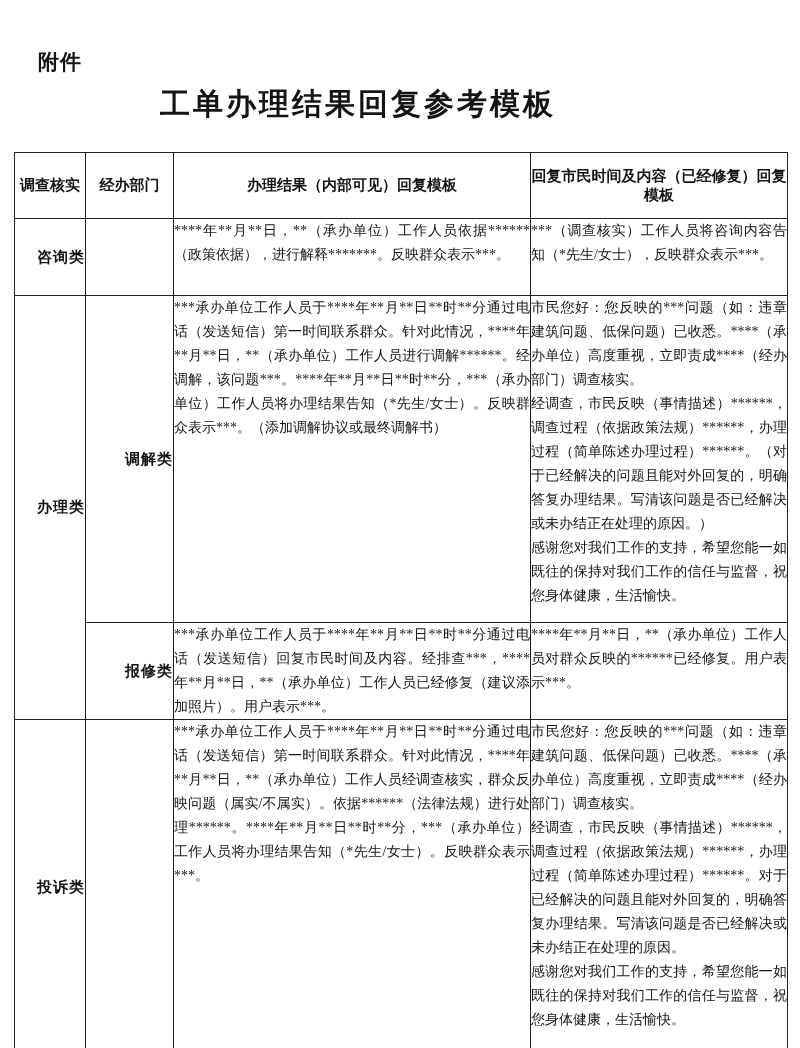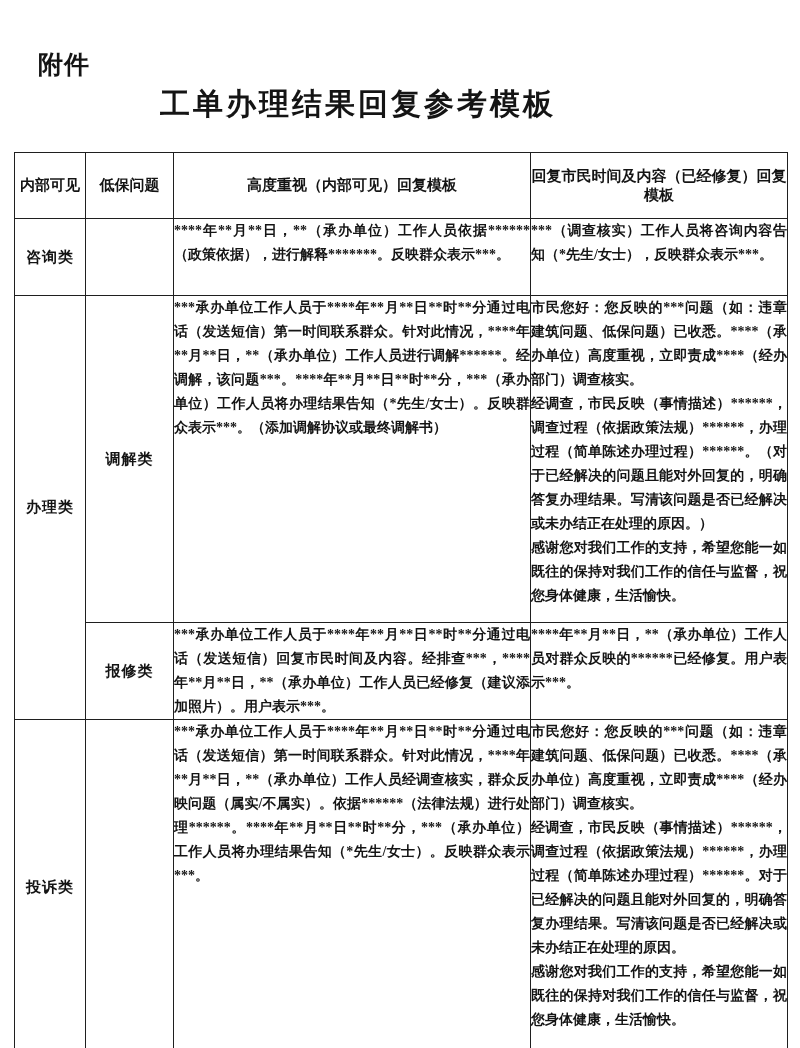--- a/index.html
+++ b/index.html
@@ -4,44 +4,44 @@
 <style>
   html,body { margin:0; padding:0; }
   body {
     width:800px; height:1048px; position:relative;
     background:#ffffff; color:#141414;
     font-family:"Liberation Serif","DejaVu Serif",serif;
     overflow:hidden;
   }
   .attachment {
     position:absolute; left:38px; top:48px;
-    font-size:25px; font-weight:700; letter-spacing:1px;
+    font-size:21px; font-weight:700; letter-spacing:1px;
   }
   .title {
     position:absolute; left:0; width:716px; top:84px;
     text-align:center; font-size:30px; font-weight:700; letter-spacing:3px;
   }
   table.doc {
     position:absolute; left:14px; top:152px;
     width:773px; border-collapse:collapse; table-layout:fixed;
   }
   .doc th, .doc td {
     border:1.5px solid #1f1f1f;
     padding:0; overflow:hidden;
   }
   .hdr {
     font-size:15px; font-weight:700; text-align:center;
     vertical-align:middle; padding:4px 3px;
   }
   .cat {
-    font-size:15px; font-weight:700; text-align:center;
+    font-size:15px; font-weight:700; text-align:right;
     vertical-align:middle; letter-spacing:1px;
   }
   .tpl {
-    font-size:14px; font-weight:700; line-height:24px;
+    font-size:14px; font-weight:400; line-height:24px;
     vertical-align:top; text-align:justify;
     padding:8px 7px 4px 7px;
     white-space:pre-line;
   }
   .tpl-short { padding-top:12px; }
 </style>
 </head>
 <body>
 
 <div class="attachment">附件</div>
@@ -51,23 +51,23 @@
 <table class="doc">
   <colgroup>
     <col style="width:71px">
     <col style="width:88px">
     <col style="width:357px">
     <col style="width:257px">
   </colgroup>
 
   <tbody>
       <tr style="height:66px">
-    <th class="hdr">内部可见</th>
-    <th class="hdr">低保问题</th>
-    <th class="hdr">高度重视（内部可见）回复模板</th>
+    <th class="hdr">调查核实</th>
+    <th class="hdr">经办部门</th>
+    <th class="hdr">办理结果（内部可见）回复模板</th>
     <th class="hdr">回复市民时间及内容（已经修复）回复模板</th>
   </tr>
 
   <tr style="height:77px">
     <td class="cat">咨询类</td>
     <td class="cat"></td>
     <td class="tpl tpl-short">****年**月**日，**（承办单位）工作人员依据******（政策依据），进行解释*******。反映群众表示***。</td>
     <td class="tpl tpl-short">***（调查核实）工作人员将咨询内容告知（*先生/女士），反映群众表示***。</td>
   </tr>
 

